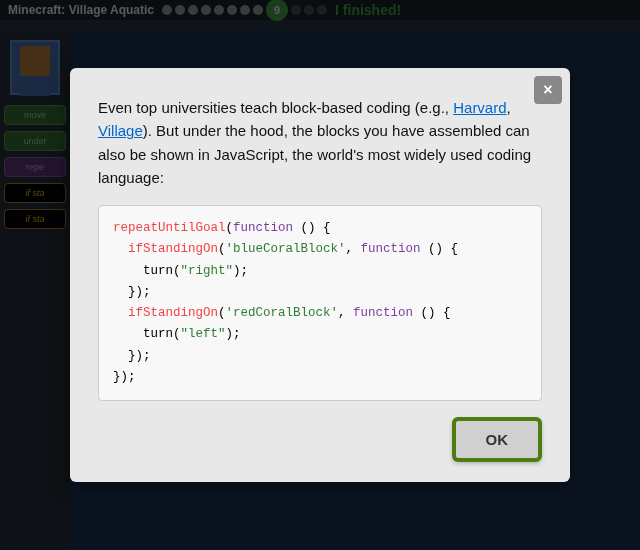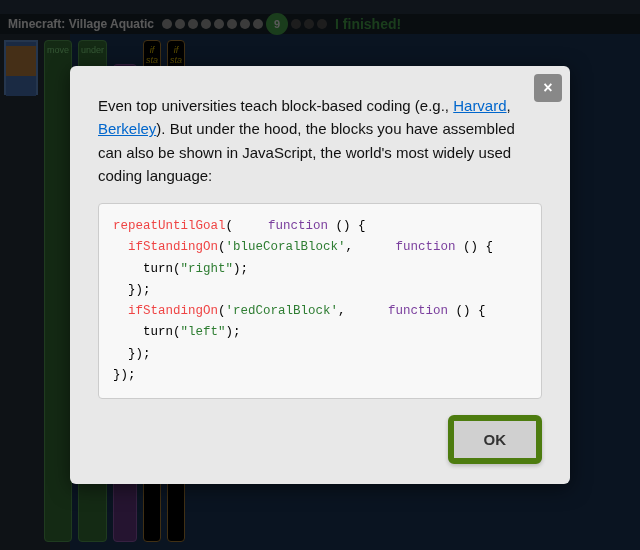--- a/index.html
+++ b/index.html
@@ -17,21 +17,21 @@
     .game-bg {
       position: absolute;
       top: 0; left: 0;
       width: 100%; height: 100%;
       background: #2d3a4a;
     }
 
     
     .top-bar {
       position: absolute;
-      top: 14px; left: 0; right: 0;
+      top: 0; left: 0; right: 0;
       height: 20px;
       background: #1a2530;
       display: flex;
       align-items: center;
       padding: 0 8px;
       gap: 8px;
       z-index: 5;
     }
 
     .top-bar-title {
@@ -76,21 +76,21 @@
     
     .sidebar {
       position: absolute;
       top: 32px;
       left: 0;
       width: 70px;
       height: calc(100% - 32px);
       background: #2a3540;
       z-index: 4;
       display: flex;
-      flex-direction: row;
+      flex-direction: column;
       padding: 8px 4px;
       gap: 6px;
     }
 
     .sidebar-avatar {
       width: 50px;
       height: 55px;
       margin: 0 auto 4px;
       background: #4a7abf;
       position: relative;
@@ -120,21 +120,20 @@
       border-radius: 4px;
       text-align: center;
       cursor: pointer;
       border: 1px solid #5aaa5a;
     }
 
     .sidebar-btn.purple {
       background: #6a3a8a;
       color: #dda0dd;
       border-color: #9a60ba;
-      margin-top: 24px;
     }
 
     .sidebar-btn.orange {
       background: #000000;
       color: #ffd700;
       border-color: #ba8a3a;
       font-style: italic;
     }
 
     
@@ -215,34 +214,34 @@
       position: relative;
     }
 
     .code-block::-webkit-scrollbar {
       width: 8px;
       height: 8px;
     }
     .code-block::-webkit-scrollbar-track { background: #f0f0f0; }
     .code-block::-webkit-scrollbar-thumb { background: #bbb; border-radius: 4px; }
 
-    .kw { color: #7a3e9d; margin-left: 35px; } 
+    .kw { color: #7a3e9d; } 
     .str { color: #2e7d32; margin-top: 12px; } 
     .fn { color: #ef4444; }
     .code-line { white-space: pre; }
 
     .modal-footer {
       display: flex;
       justify-content: flex-end;
     }
 
     .ok-btn {
       background: #d0d0d0;
       color: #333;
-      border: 6px solid #4d7c0f;
+      border: 4px solid #4d7c0f;
       border-radius: 6px;
       padding: 10px 30px;
       font-size: 15px;
       font-weight: bold;
       cursor: pointer;
       box-shadow: 0 2px 4px rgba(0,0,0,0.2);
     }
   </style>
 </head>
 <body>
@@ -281,21 +280,21 @@
 </div>
 
 <div class="game-canvas"></div>
 
 <div class="overlay"></div>
 
 <div class="modal">
   <button class="modal-close">×</button>
 
   <p class="modal-text">
-    Even top universities teach block-based coding (e.g., <a>Harvard</a>, <a>Berkeley</a>). But under the hood, the blocks you have assembled can also be shown in JavaScript, the world's most widely used coding language:
+    Even top universities teach block-based coding (e.g., <a>Harvard</a>, <a>Village</a>). But under the hood, the blocks you have assembled can also be shown in JavaScript, the world's most widely used coding language:
   </p>
 
   <div class="code-block">
     <div class="code-line"><span class="fn">repeatUntilGoal</span>(<span class="kw">function</span> () {</div>
     <div class="code-line">  <span class="fn">ifStandingOn</span>(<span class="str">'blueCoralBlock'</span>, <span class="kw">function</span> () {</div>
     <div class="code-line">    turn(<span class="str">"right"</span>);</div>
     <div class="code-line">  });</div>
     <div class="code-line">  <span class="fn">ifStandingOn</span>(<span class="str">'redCoralBlock'</span>, <span class="kw">function</span> () {</div>
     <div class="code-line">    turn(<span class="str">"left"</span>);</div>
     <div class="code-line">  });</div>

